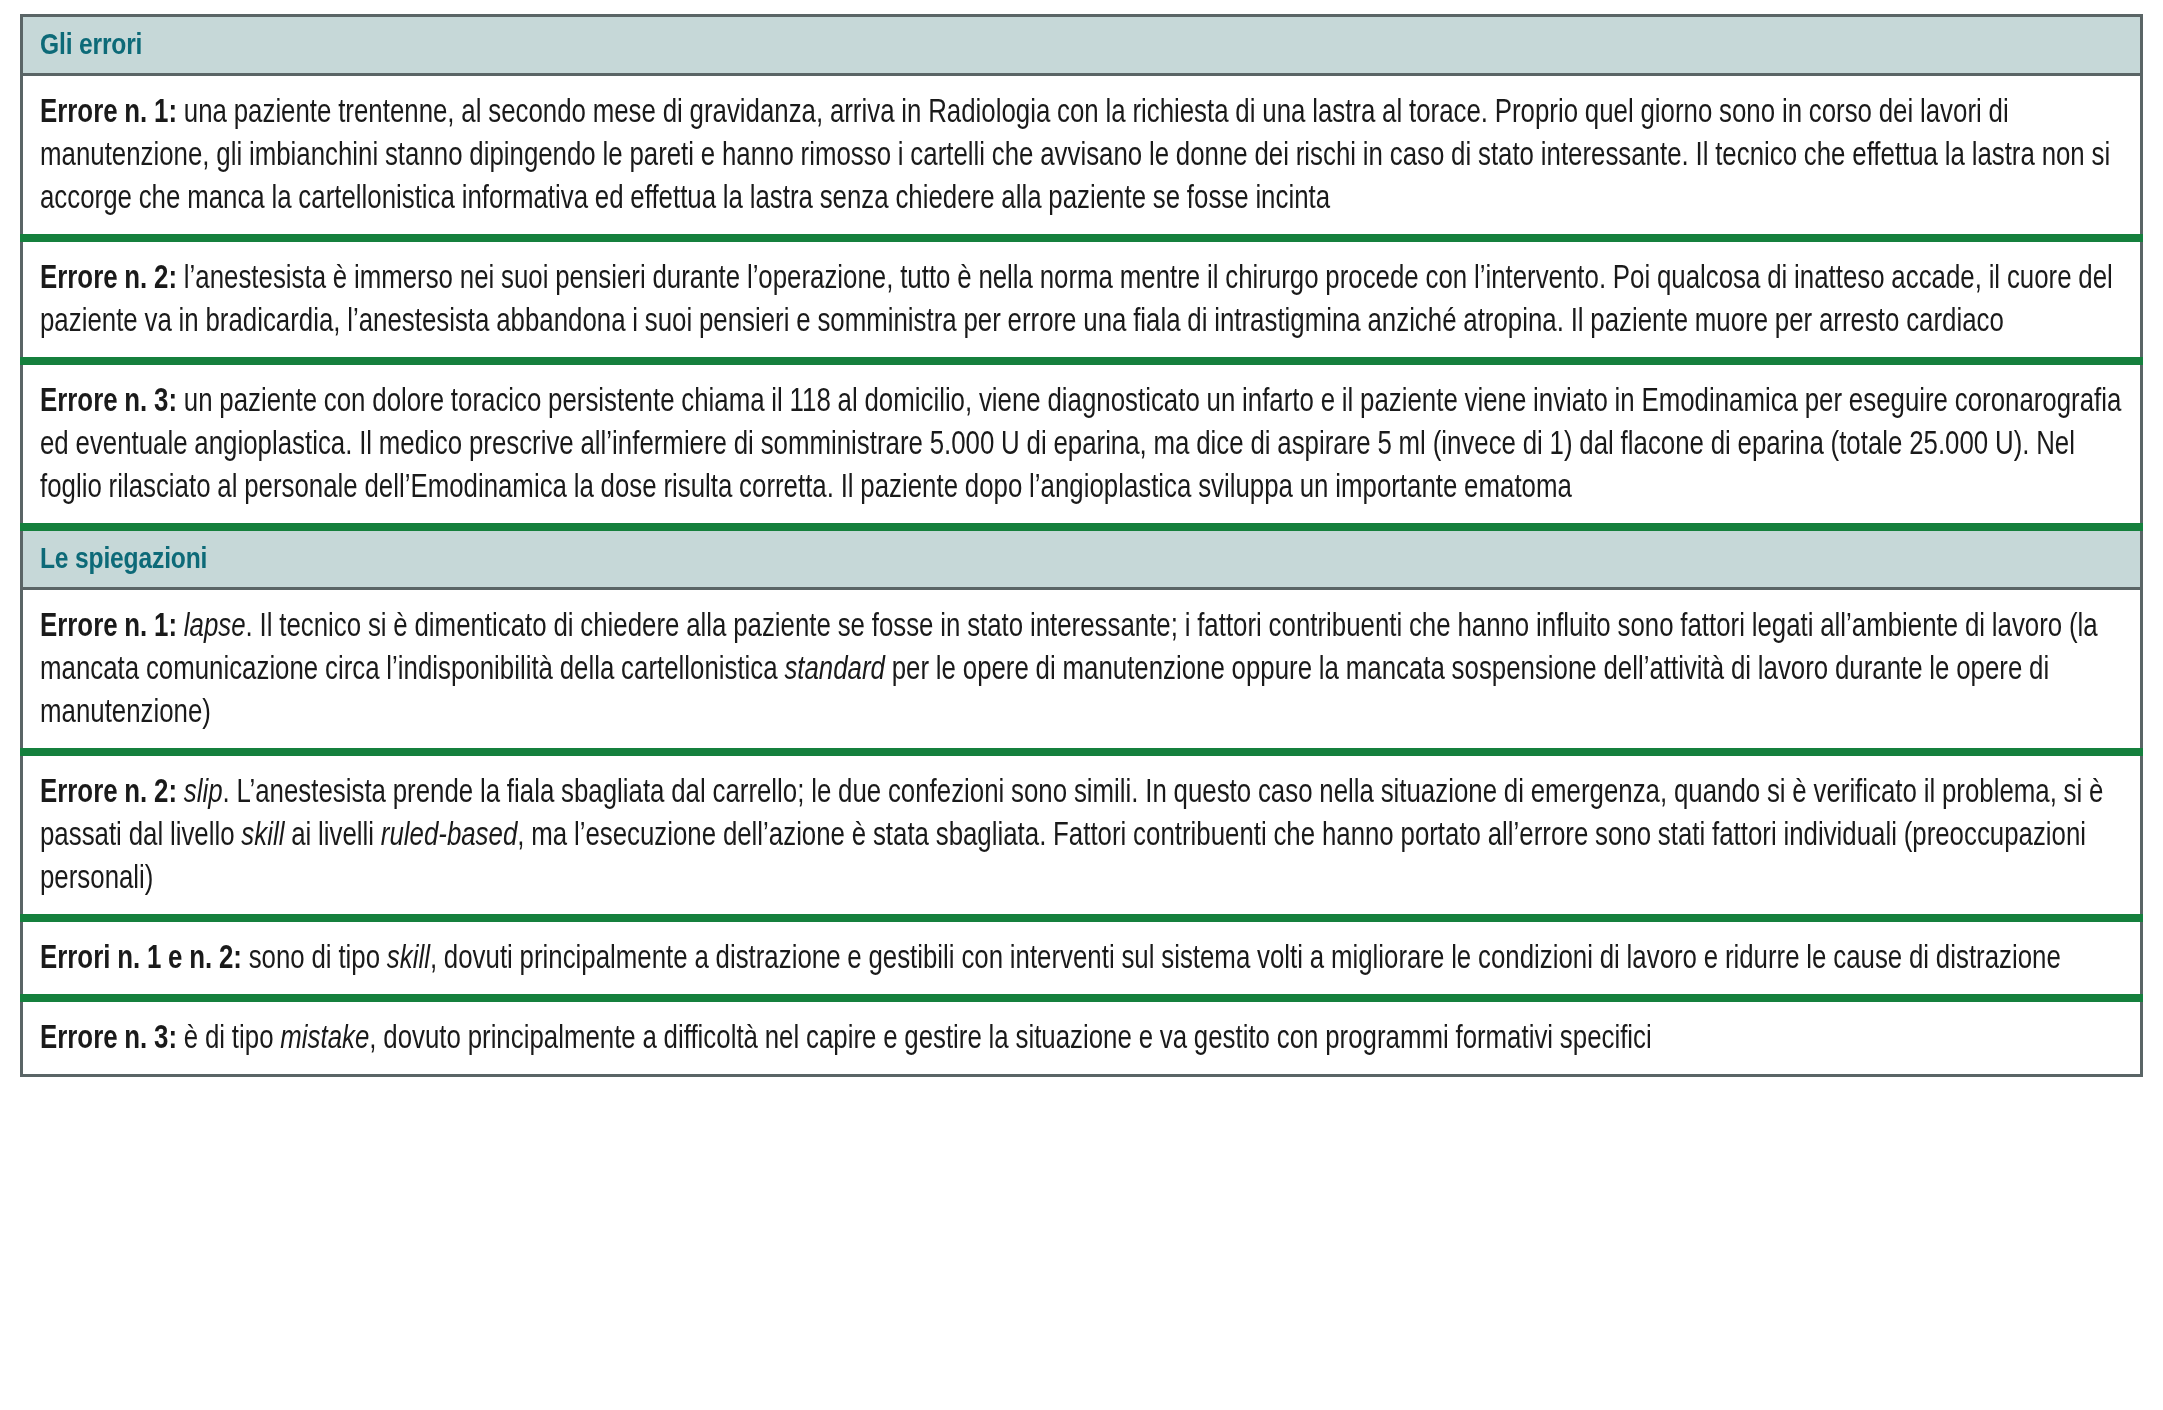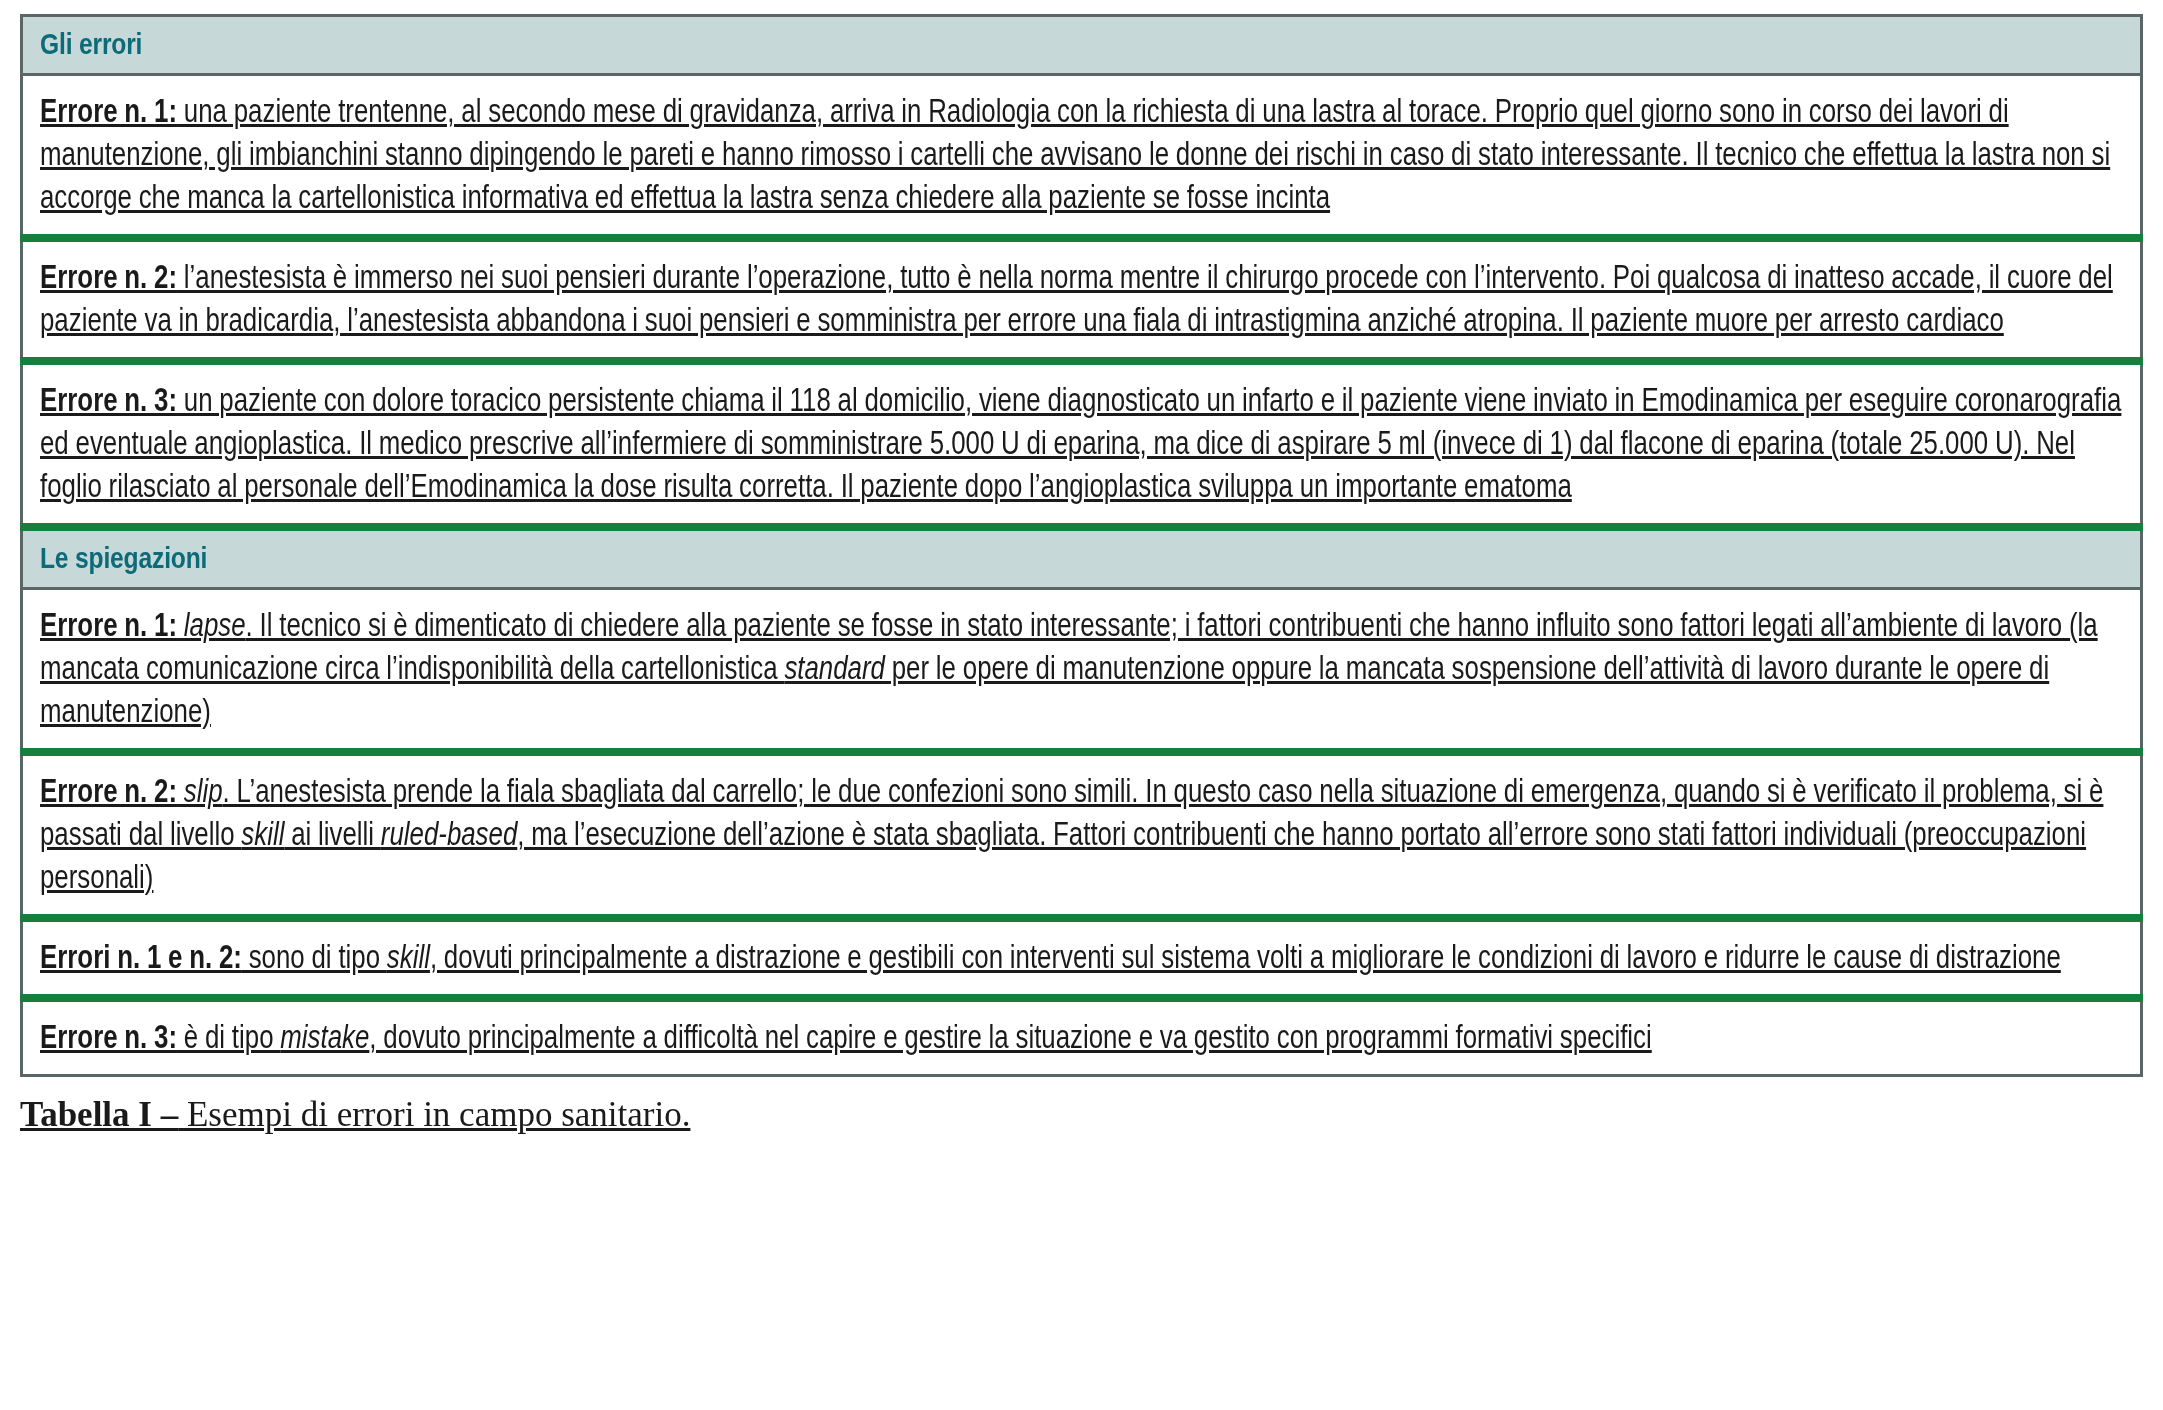--- a/index.html
+++ b/index.html
@@ -14,21 +14,20 @@
     color: #1a1a1a;
     overflow: hidden;
   }
 
   #page {
     position: relative;
     width: 2163px;
     height: 1240px;
     box-sizing: border-box;
     padding: 14px 12px 0 20px;
-    text-decoration: underline;
   }
 
   .table {
     width: 2123px;
     border: 3px solid #5a6566;
     border-collapse: collapse;
     table-layout: fixed;
     background: #ffffff;
   }
 
@@ -183,17 +182,14 @@
             <div class="para">
               <b>Errore n. 3:</b><span> è di tipo </span><i>mistake</i><span>, dovuto principalmente a difficoltà nel capire e gestire la situazione e va gestito con programmi formativi specifici</span>
             </div>
           </div>
         </td>
       </tr>
 
     </tbody>
   </table>
 
-  <div class="caption">
-    <b>Tabella I –</b><span> Esempi di errori in campo sanitario.</span>
-  </div>
 
 </div>
 
 </body></html>

